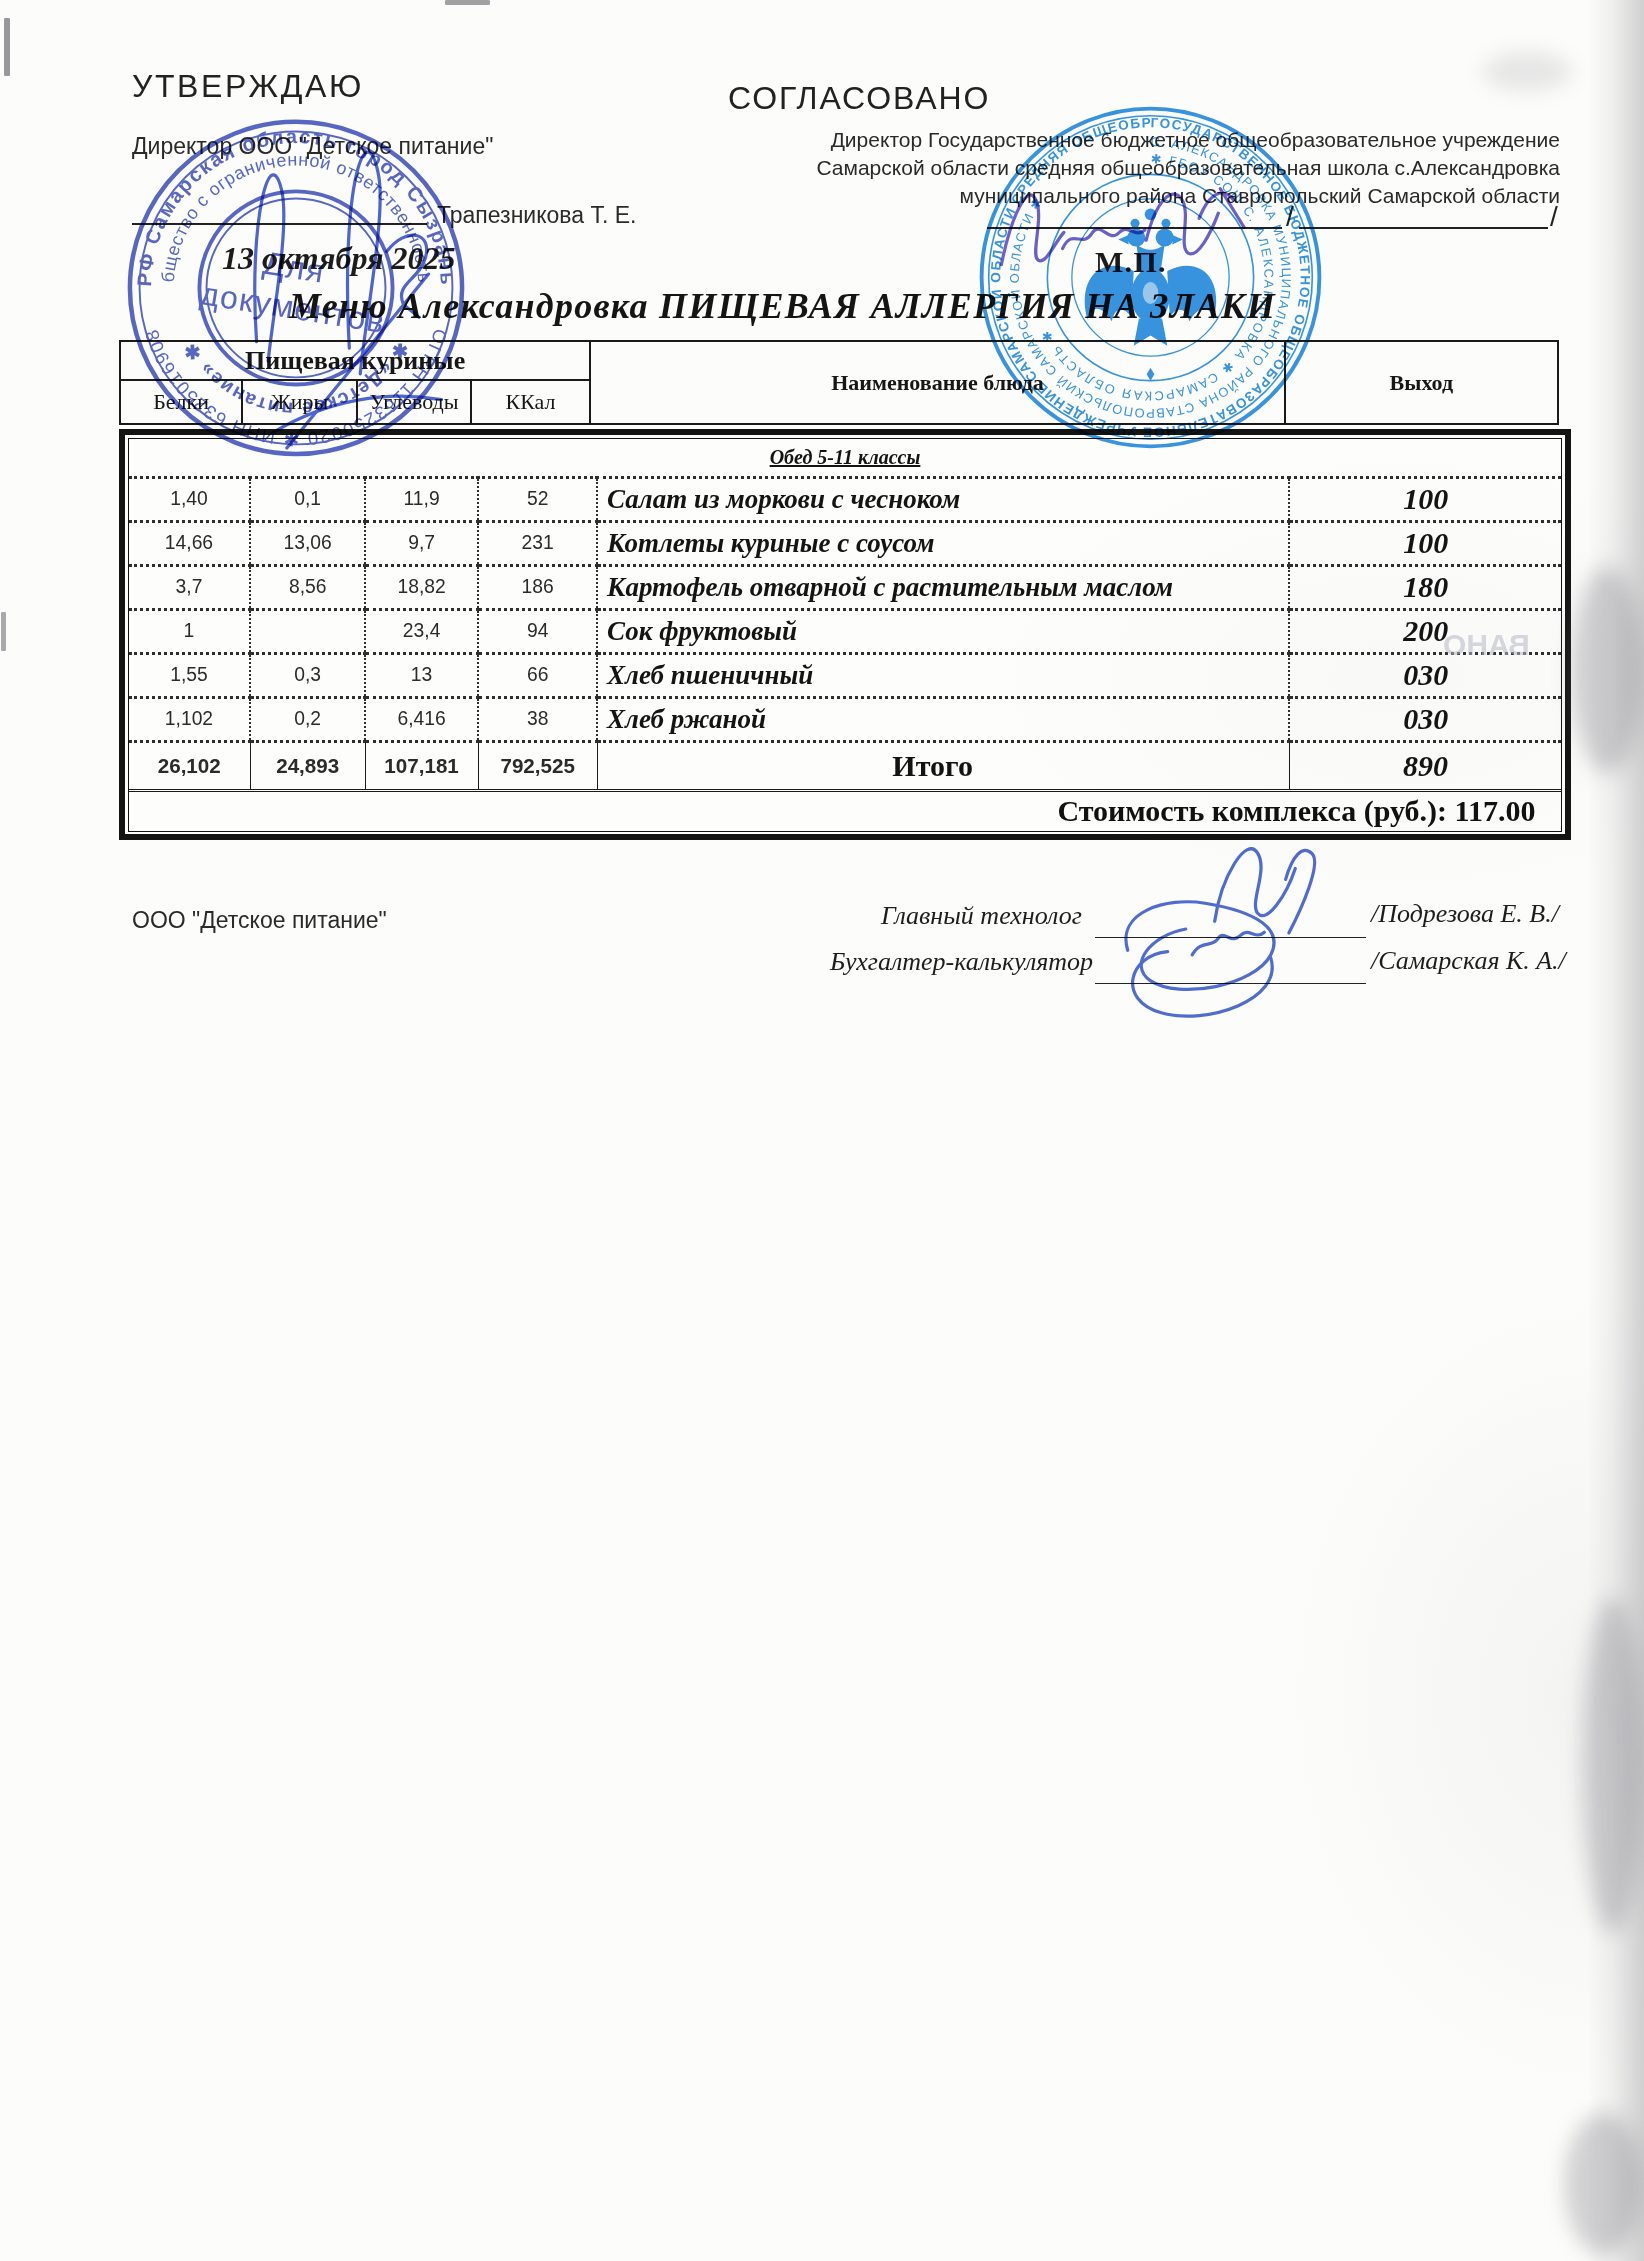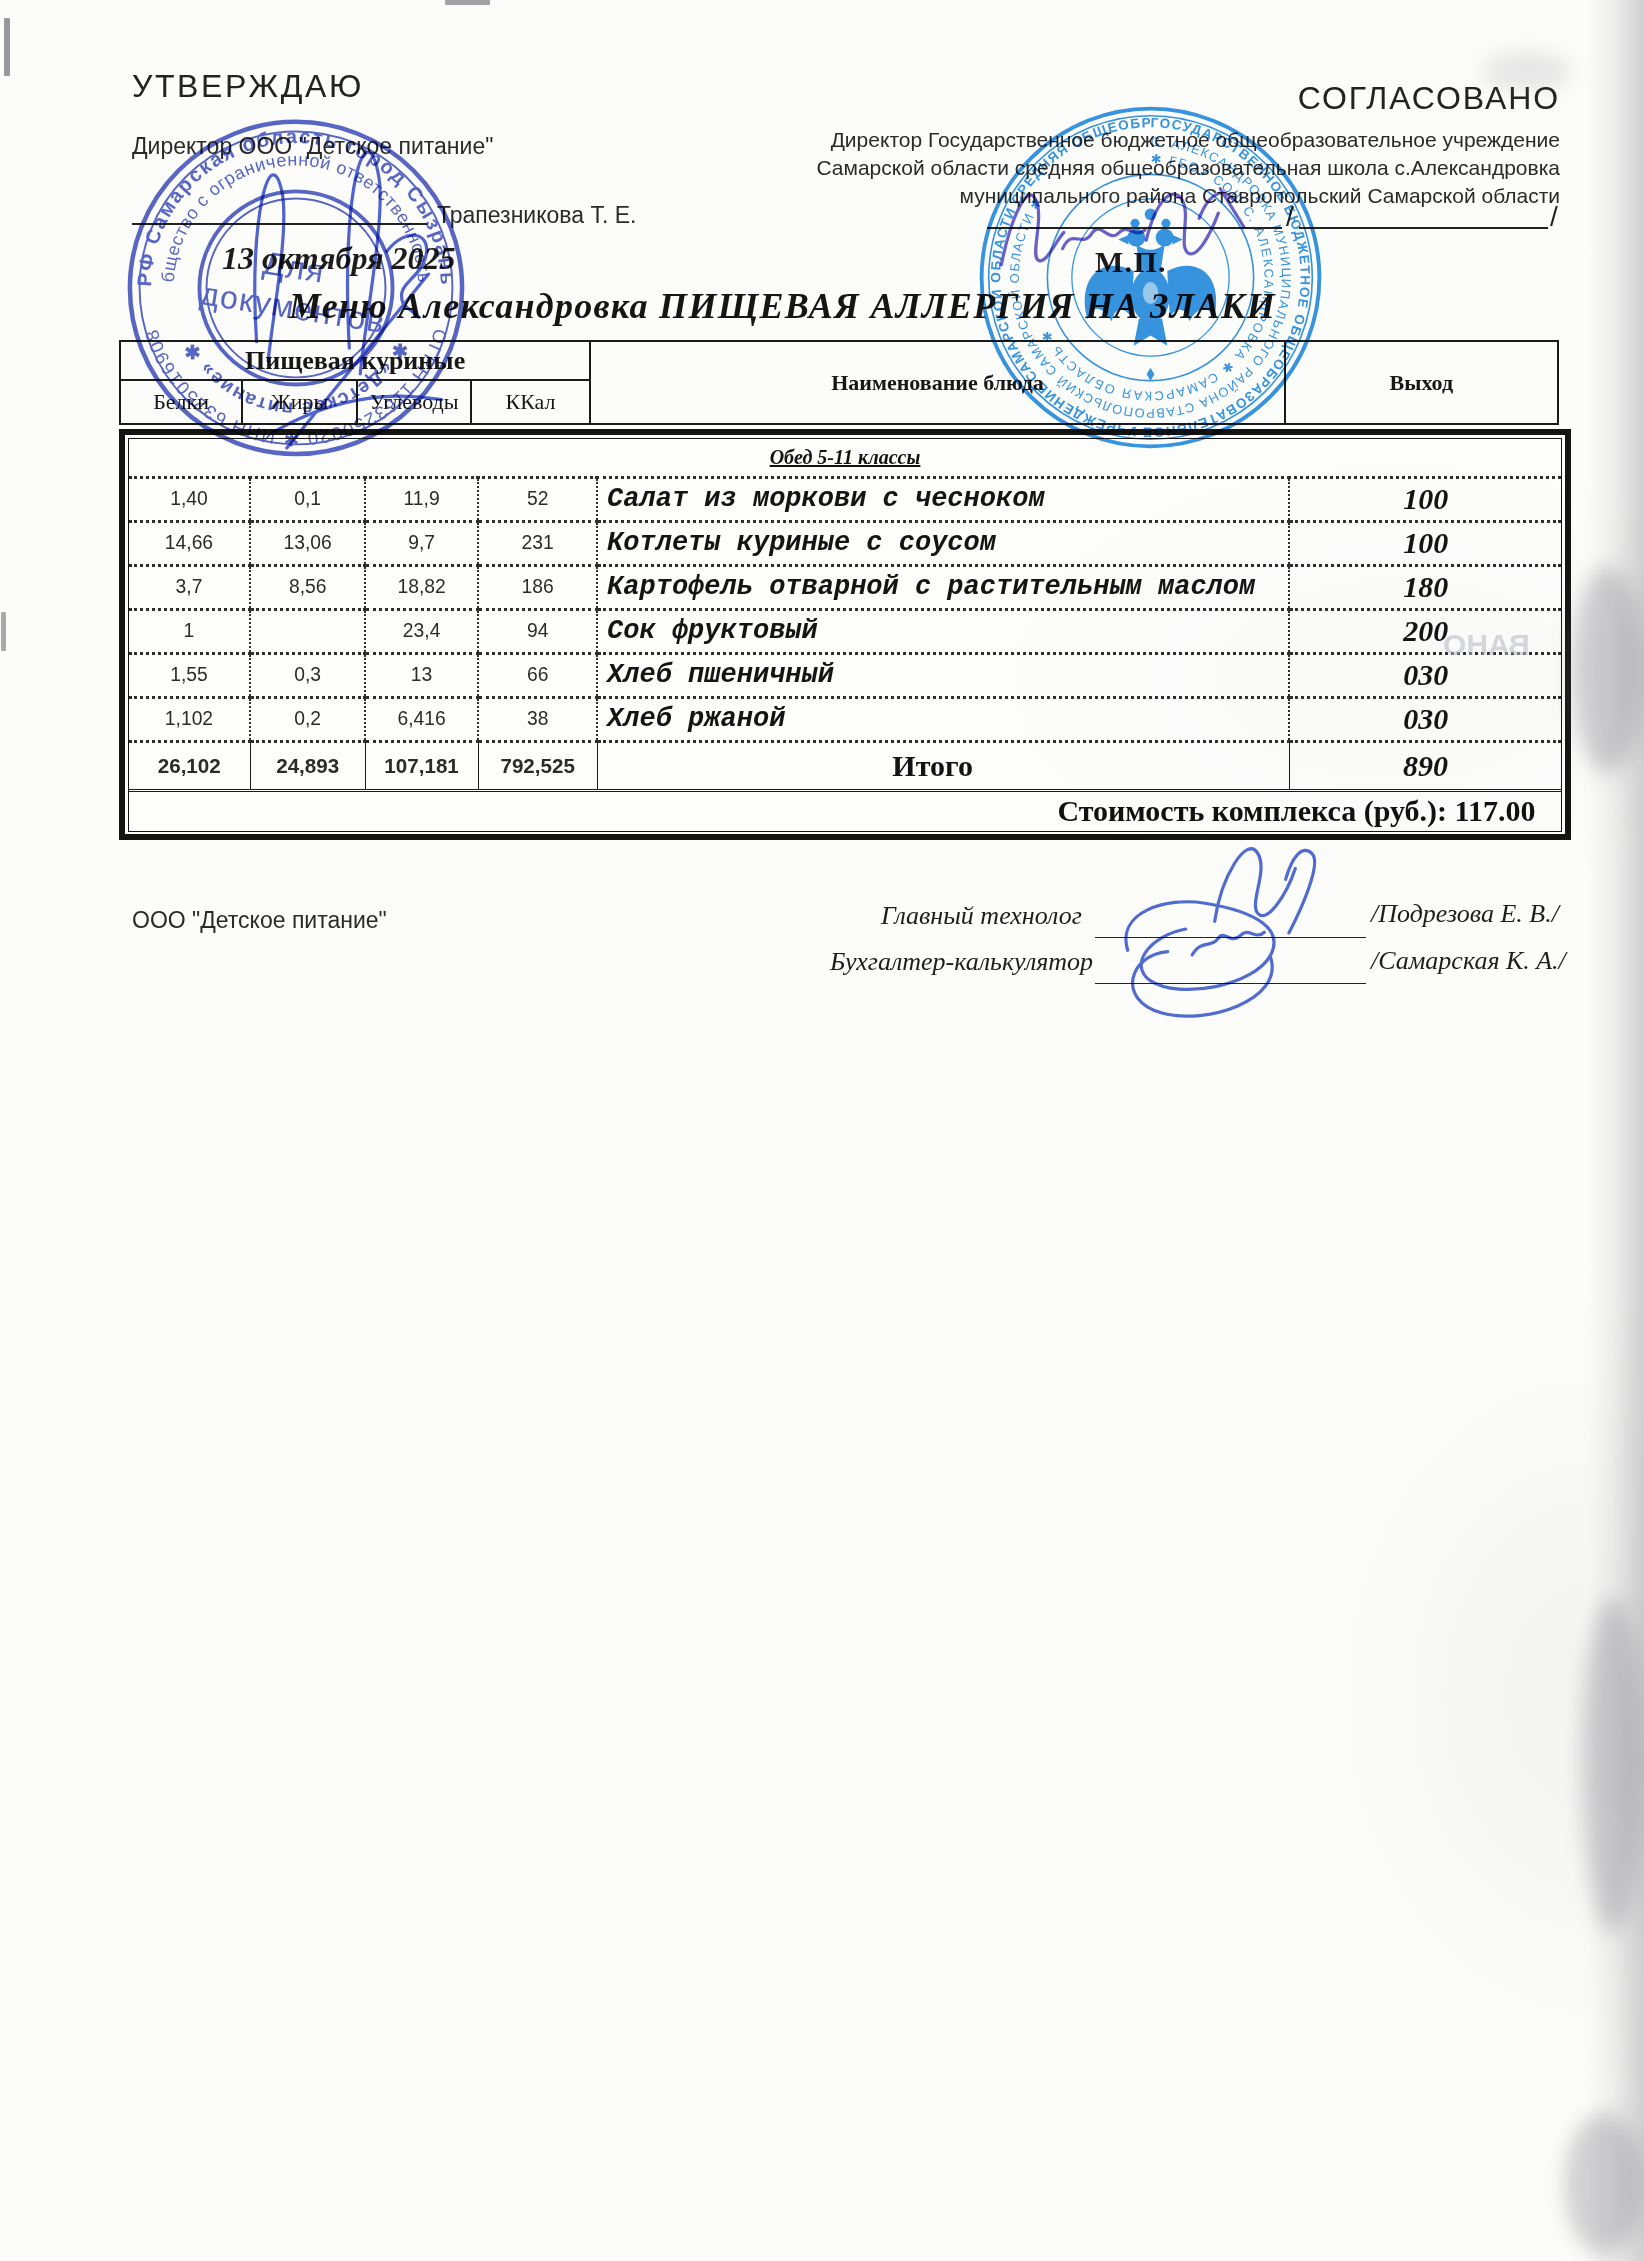--- a/index.html
+++ b/index.html
@@ -7,21 +7,21 @@
        font-family:"Liberation Sans","DejaVu Sans",sans-serif;color:#1e1e1e;overflow:hidden;}
   .page{position:absolute;inset:0;
         background:
           radial-gradient(ellipse 580px 322px at 85% 30%, rgba(200,200,205,.10), transparent 70%),
           radial-gradient(ellipse 451px 580px at 97% 75%, rgba(180,180,185,.12), transparent 70%),
           #fcfcfa;}
   .abs{position:absolute;}
   
   .approve-title{left:132px;top:68px;font-size:32px;letter-spacing:2.6px;color:#222;}
   .approve-sub{left:132px;top:133px;font-size:23px;color:#2a2a2a;}
-  .agree-title{left:728px;top:80px;width:832px;text-align:right;font-size:32px;letter-spacing:1.9px;color:#222;}
+  .agree-title{left:728px;top:80px;width:832px;font-size:32px;letter-spacing:1.9px;color:#222;}
   .agree-org{left:728px;top:126px;width:832px;text-align:right;font-size:21px;line-height:28px;color:#2a2a2a;}
   .sign-line{border-top:2.6px solid #222;height:0;}
   .signer-name{left:437px;top:202px;font-size:23px;color:#2a2a2a;}
   .date-line{left:222px;top:240px;font-family:"Liberation Serif","DejaVu Serif",serif;
              font-weight:bold;font-style:italic;font-size:32px;color:#1c1c1c;}
   .slash{font-size:28px;color:#222;}
   .mp{left:1095px;top:245px;font-family:"Liberation Serif",serif;font-weight:bold;font-size:30px;letter-spacing:1.3px;color:#1b1b1b;}
   .doc-title{left:289px;top:285px;font-family:"Liberation Serif","DejaVu Serif",serif;
              font-weight:bold;font-style:italic;font-size:36px;letter-spacing:1.3px;white-space:nowrap;color:#151515;}
   
@@ -35,21 +35,21 @@
   .menu-outer{left:119px;top:429px;width:1440px;border:6.4px solid #141414;background:rgba(255,255,255,.25);}
   .menu-inner{border:1.9px solid #141414;margin:2.6px;}
   .menu-table{width:100%;font-family:"Liberation Serif",serif;}
   .menu-table td{vertical-align:middle;overflow:hidden;}
   .section-row td{height:35px;text-align:center;font-weight:bold;font-style:italic;font-size:20px;
                   border-bottom:3.2px dotted #2e2e2e;color:#131313;}
   .section-row span{text-decoration:underline;}
   .num{font-family:"Liberation Sans",sans-serif;font-size:19.3px;text-align:center;color:#2b2b2b;}
   .data-row td{height:39px;border-bottom:3.2px dotted #2e2e2e;}
   .data-row td + td{border-left:2.6px dotted #2e2e2e;}
-  .dish{font-weight:bold;font-style:italic;font-size:27px;padding-left:9px;color:#141414;font-family:Liberation Mono, monospace;}
+  .dish{font-weight:bold;font-style:italic;font-size:27px;padding-left:9px;color:#141414;}
   .outv{font-weight:bold;font-style:italic;font-size:30px;text-align:center;color:#141414;}
   .totals-row td{height:44px;border-bottom:3.9px double #1a1a1a;text-align:center;}
   .totals-row td + td{border-left:1.9px solid #1a1a1a;}
   .totals-row .num{font-weight:bold;font-size:20.6px;}
   .itogo{font-weight:bold;font-size:30px;text-align:right;padding-right:22px;color:#131313;}
   .cost-row td{height:37px;text-align:right;font-weight:bold;font-size:30px;padding-right:26px;color:#111;}
   
   .company{left:132px;top:907px;font-size:23px;color:#2a2a2a;}
   .f-label{font-family:"Liberation Serif",serif;font-style:italic;font-size:26px;color:#1d1d1d;}
   .f-name{font-family:"Liberation Serif",serif;font-style:italic;font-size:26px;color:#1d1d1d;}

